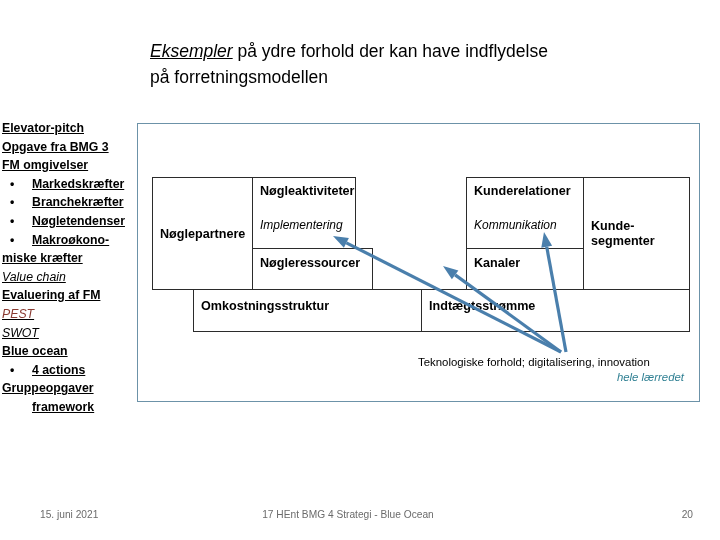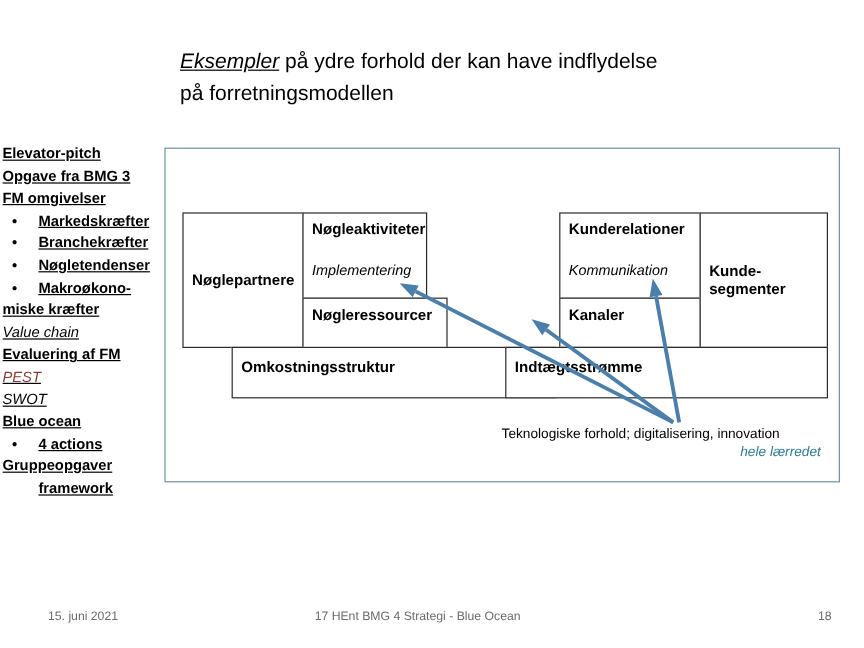--- a/index.html
+++ b/index.html
@@ -252,14 +252,14 @@
       <polygon points="544,232 552.1147540983607,245.7622950819672 541.295081967213,247.74590163934428" fill="#4a7fac"></polygon>
     </g>
   </svg>
 
 <div id="annot-tech">Teknologiske forhold; digitalisering, innovation</div>
 <div id="annot-whole">hele lærredet</div>
 
 <div id="footer">
   <div class="f-date">15. juni 2021</div>
   <div class="f-mid">17 HEnt  BMG 4 Strategi - Blue Ocean</div>
-  <div class="f-page">18</div>
+  <div class="f-page">20</div>
 </div>
 
 </body></html>

